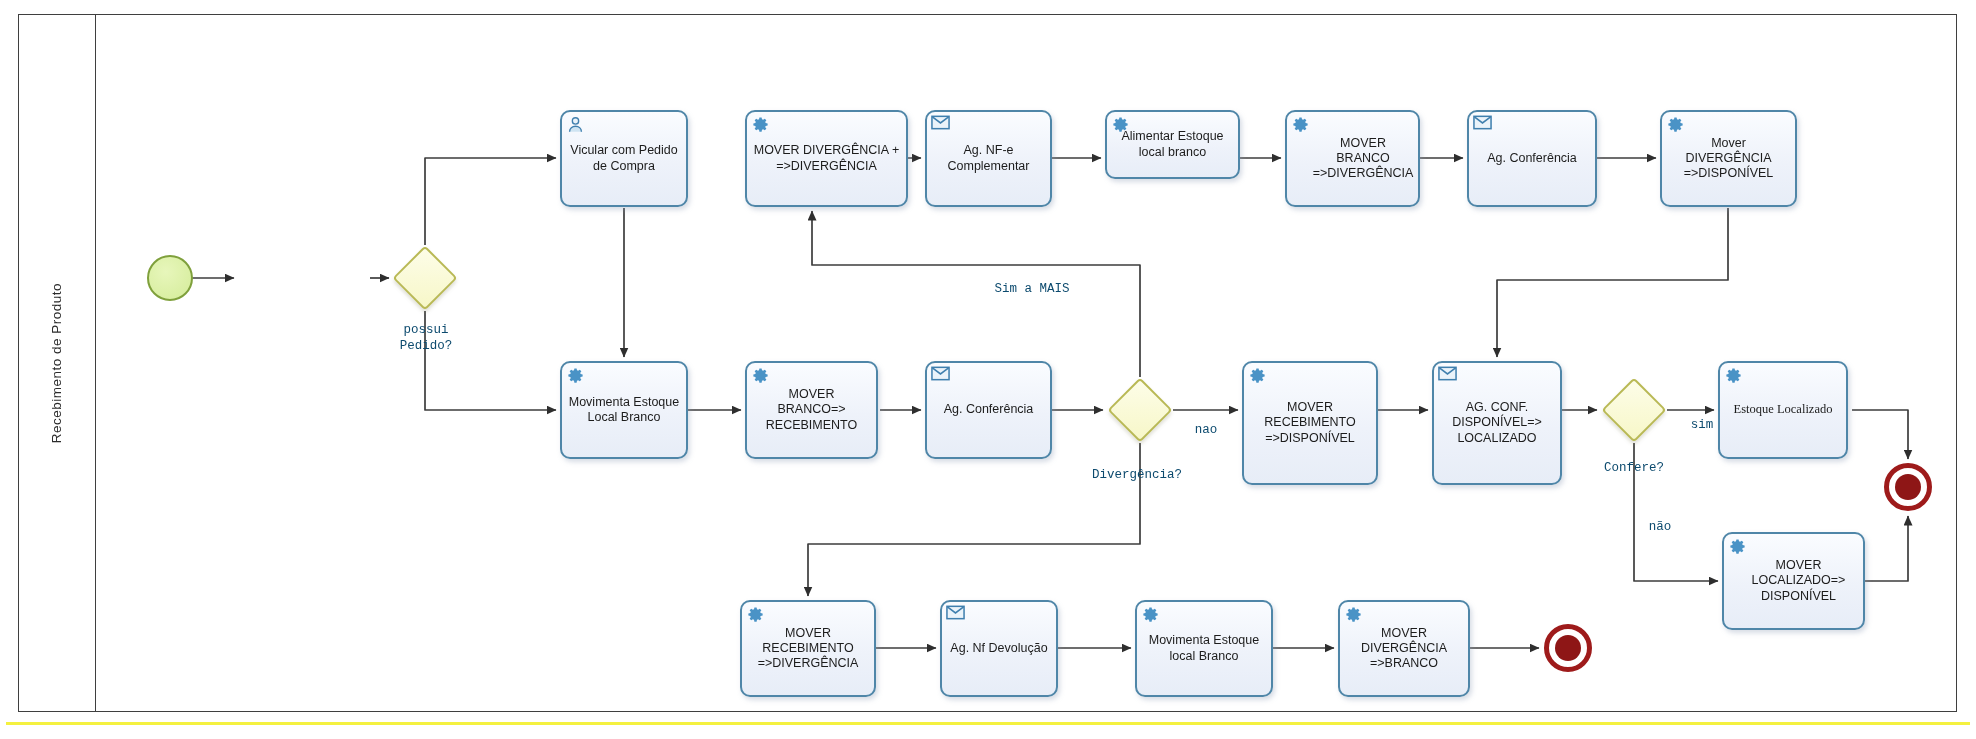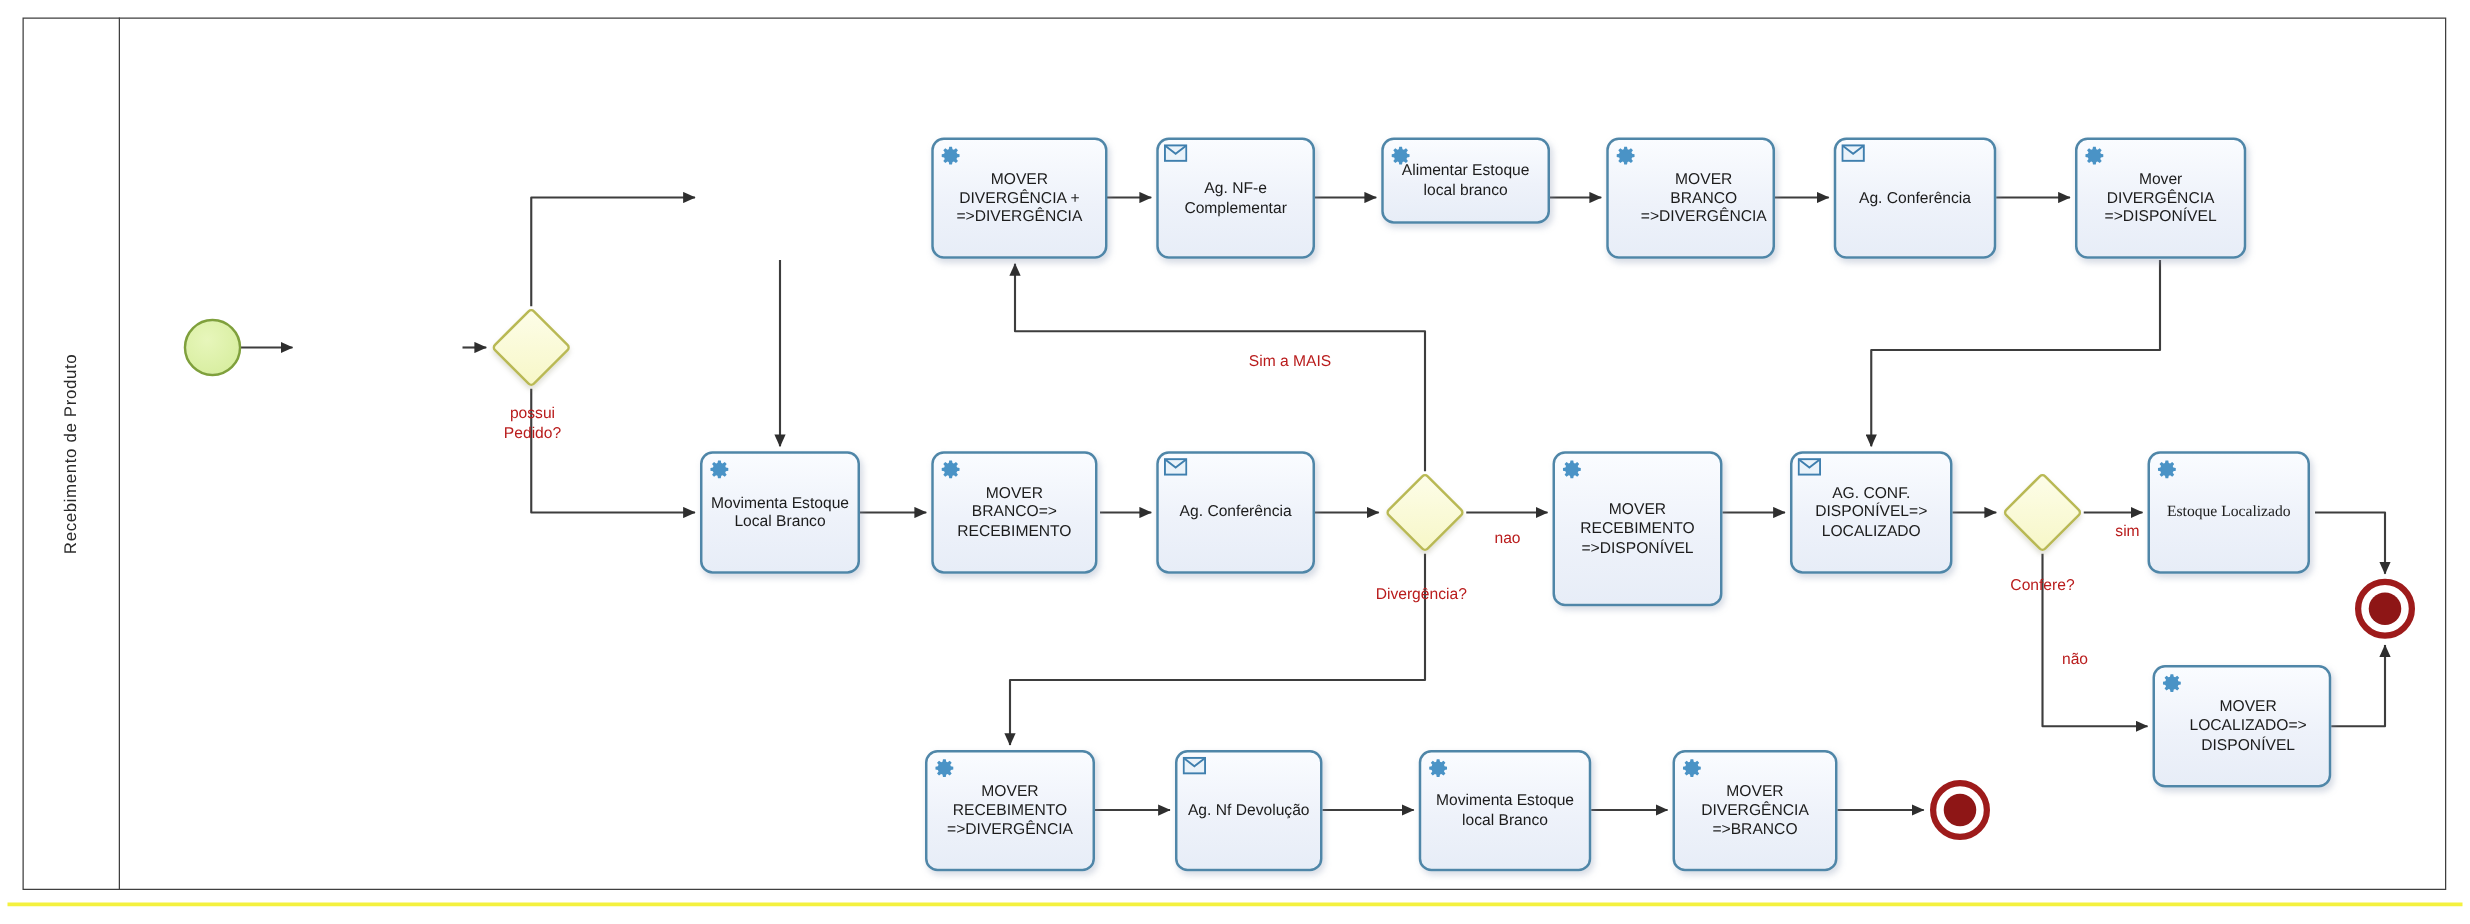--- a/index.html
+++ b/index.html
@@ -49,21 +49,21 @@
   .event-end {
     position:absolute; width:48px; height:48px; border-radius:50%;
     border:5px solid #9e1b1b; background:#ffffff;
     display:flex; align-items:center; justify-content:center;
   }
   .event-end-core {
     width:26px; height:26px; border-radius:50%; background:#8e1616;
   }
   
   .flow-label {
-    position:absolute; font-size:12.5px; color:#b91c1c; text-align:center; line-height:1.25;
+    position:absolute; font-size:12.5px; color:#0c4a6e; text-align:center; line-height:1.25;font-family:Liberation Mono, monospace;
   }
   
   #connectors { position:absolute; left:0; top:0; pointer-events:none; }
   
   .yellow-line { position:absolute; left:6px; top:722px; width:1964px; height:3px; background:#f4f13f; }
 </style>
 </head>
 <body>
 
 <div id="canvas">
@@ -124,22 +124,31 @@
 
   <div class="flow-label" style="left:390px;top:323px;width:72px;">possui Pedido?</div>
   <div class="flow-label" style="left:1082px;top:468px;width:110px;">Divergência?</div>
   <div class="flow-label" style="left:1594px;top:461px;width:80px;">Confere?</div>
   <div class="flow-label" style="left:972px;top:282px;width:120px;">Sim a MAIS</div>
   <div class="flow-label" style="left:1186px;top:423px;width:40px;">nao</div>
   <div class="flow-label" style="left:1682px;top:418px;width:40px;">sim</div>
   <div class="flow-label" style="left:1638px;top:520px;width:44px;">não</div>
 
 
-
-  <div class="task" style="left:745px;top:110px;width:141px;height:97px;">
+  <div class="task" style="left:560px;top:110px;width:128px;height:97px;">
+    <span class="node-icon">
+      <svg width="19" height="19" viewBox="0 0 24 24">
+          <circle cx="12" cy="7.5" r="4" fill="#eaf3fa" stroke="#3f7fae" stroke-width="1.7"></circle>
+          <path d="M4.5 21c0-4.2 3.4-6.8 7.5-6.8s7.5 2.6 7.5 6.8" fill="#cfe4f2" stroke="#3f7fae" stroke-width="1.7"></path>
+        </svg>
+    </span>
+    <span class="task-label">Vicular com Pedido de Compra</span>
+  </div>
+
+  <div class="task" style="left:745px;top:110px;width:163px;height:97px;">
     <span class="node-icon">
       <svg width="19" height="19" viewBox="0 0 24 24">
           <path fill="#4a93c6" d="M12 8a4 4 0 1 0 0 8 4 4 0 0 0 0-8zm0 6.3A2.3 2.3 0 1 1 12 9.7a2.3 2.3 0 0 1 0 4.6zM21 13.4v-2.8l-2.5-.5c-.1-.5-.3-1-.6-1.4l1.5-2.1-2-2-2.1 1.5c-.4-.3-.9-.5-1.4-.6L13.4 3h-2.8l-.5 2.5c-.5.1-1 .3-1.4.6L6.6 4.6l-2 2 1.5 2.1c-.3.4-.5.9-.6 1.4l-2.5.5v2.8l2.5.5c.1.5.3 1 .6 1.4l-1.5 2.1 2 2 2.1-1.5c.4.3.9.5 1.4.6l.5 2.5h2.8l.5-2.5c.5-.1 1-.3 1.4-.6l2.1 1.5 2-2-1.5-2.1c.3-.4.5-.9.6-1.4l2.5-.5z"></path>
         </svg>
     </span>
     <span class="task-label">MOVER DIVERGÊNCIA + =&gt;DIVERGÊNCIA</span>
   </div>
 
   <div class="task" style="left:925px;top:110px;width:127px;height:97px;">
     <span class="node-icon">
@@ -218,21 +227,21 @@
 
   <div class="task" style="left:1242px;top:361px;width:136px;height:124px;">
     <span class="node-icon">
       <svg width="19" height="19" viewBox="0 0 24 24">
           <path fill="#4a93c6" d="M12 8a4 4 0 1 0 0 8 4 4 0 0 0 0-8zm0 6.3A2.3 2.3 0 1 1 12 9.7a2.3 2.3 0 0 1 0 4.6zM21 13.4v-2.8l-2.5-.5c-.1-.5-.3-1-.6-1.4l1.5-2.1-2-2-2.1 1.5c-.4-.3-.9-.5-1.4-.6L13.4 3h-2.8l-.5 2.5c-.5.1-1 .3-1.4.6L6.6 4.6l-2 2 1.5 2.1c-.3.4-.5.9-.6 1.4l-2.5.5v2.8l2.5.5c.1.5.3 1 .6 1.4l-1.5 2.1 2 2 2.1-1.5c.4.3.9.5 1.4.6l.5 2.5h2.8l.5-2.5c.5-.1 1-.3 1.4-.6l2.1 1.5 2-2-1.5-2.1c.3-.4.5-.9.6-1.4l2.5-.5z"></path>
         </svg>
     </span>
     <span class="task-label">MOVER RECEBIMENTO =&gt;DISPONÍVEL</span>
   </div>
 
-  <div class="task" style="left:1432px;top:361px;width:130px;height:98px;">
+  <div class="task" style="left:1432px;top:361px;width:130px;height:124px;">
     <span class="node-icon">
       <svg width="19" height="15" viewBox="0 0 20 15">
           <rect x="1" y="1" width="18" height="13" fill="#eaf3fa" stroke="#3f7fae" stroke-width="1.6"></rect>
           <path d="M1.5 1.5 L10 8 L18.5 1.5" fill="none" stroke="#3f7fae" stroke-width="1.6"></path>
         </svg>
     </span>
     <span class="task-label">AG. CONF. DISPONÍVEL=&gt; LOCALIZADO</span>
   </div>
 
   <div class="task" style="left:1718px;top:361px;width:130px;height:98px;font-family:Liberation Serif, serif;">

